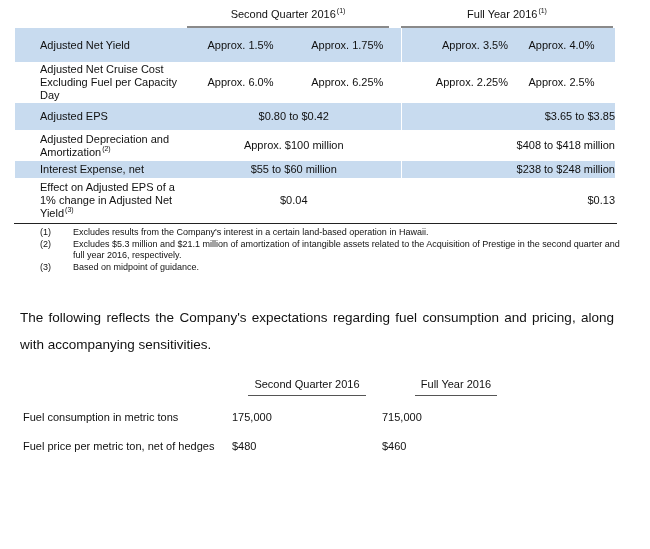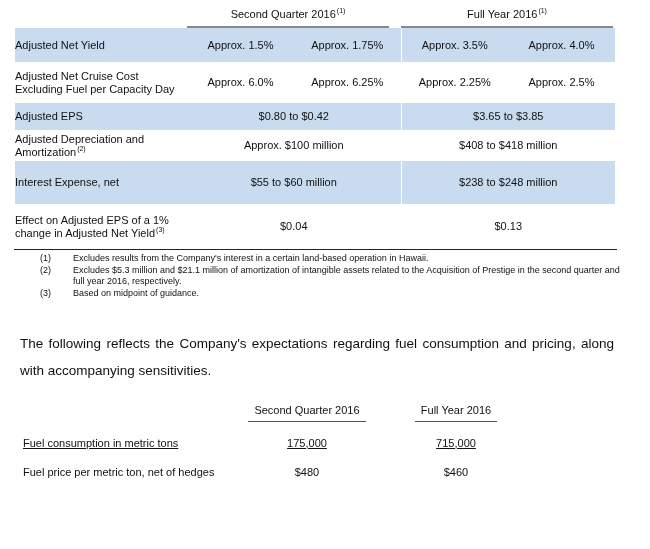--- a/index.html
+++ b/index.html
@@ -18,29 +18,29 @@
   .t1 th, .t1 td { font-weight:normal; font-size:11px; line-height:13px; vertical-align:middle; padding:0; }
 
   .grp-th { padding-bottom:0; }
   .grp { text-align:center; padding-bottom:5px; border-bottom:2px solid #8a8a8a; }
   .grp-q2 { margin-right:12px; }
   .grp-fy { margin-right:2px; }
   sup.fnref { font-size:7px; vertical-align:super; line-height:0; margin-left:1px; }
 
   .sub-th { text-align:center; padding:7px 0 10px; white-space:pre-line; }
 
-  .t1 td.lbl { text-align:left; padding-left:0; padding-right:2px; }
+  .t1 td.lbl { text-align:left; padding-left:25px; padding-right:2px; }
   .t1 td.val { text-align:center; }
   .t1 tr.hl  { background:#c8dbef; }
-  .t1 td.gap { border-left:1px solid #fff; }
+  .t1 td.gap { border-left:1px solid #fff;text-align:right; }
   .t1 tr.r0 td { height:34px; }
   .t1 tr.r1 td { height:41px; }
   .t1 tr.r2 td { height:27px; }
   .t1 tr.r3 td { height:31px; }
-  .t1 tr.r4 td { height:43px; }
+  .t1 tr.r4 td { height:17px; }
   .t1 tr.r5 td { height:45px; }
 
   
   .fn-rule { border-top:1px solid #222; width:603px; margin:0 0 3px 14px; }
   .footnotes { margin-left:40px; }
   .fn { display:flex; font-size:9px; line-height:11.5px; }
   .fn .num { width:33px; flex:none; }
   .fn .txt { width:560px; }
 
   
@@ -52,22 +52,22 @@
 
   
   table.t2 { border-collapse:collapse; table-layout:fixed; width:512px; margin:20px 0 0 18px; }
   table.t2 col.c-label { width:214px; }
   table.t2 col.c-q2    { width:150px; }
   table.t2 col.c-fy    { width:148px; }
   .t2 th, .t2 td { font-weight:normal; font-size:11px; line-height:13px; vertical-align:middle; padding:0; }
   .t2 th { text-align:center; padding-bottom:6px; }
   .t2 th .hdr-underline { display:inline-block; border-bottom:1px solid #555; padding:0 6px 4px; }
   .t2 td.lbl { text-align:left; padding-left:5px; padding-right:4px; }
-  .t2 td.val { text-align:center; }
-  .t2 tr.fr0 td { height:30px;text-decoration:underline; }
+  .t2 td.val { }
+  .t2 tr.fr0 td { height:30px; }
   .t2 tr.fr1 td { height:29px; }
   .t2 tr.fr2 td { height:44px; }
 </style>
 </head>
 <body>
 
 <div class="page">
 
   <table class="t1">
     <colgroup>

